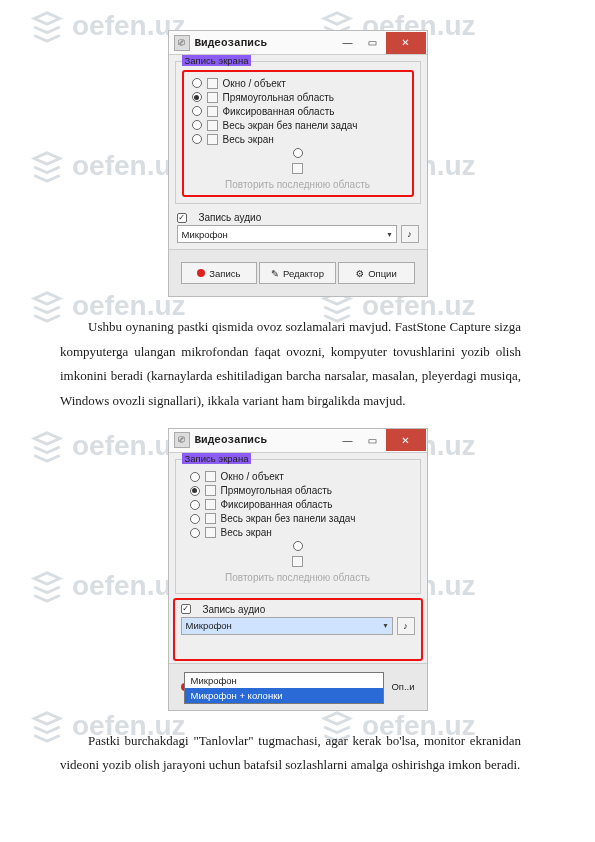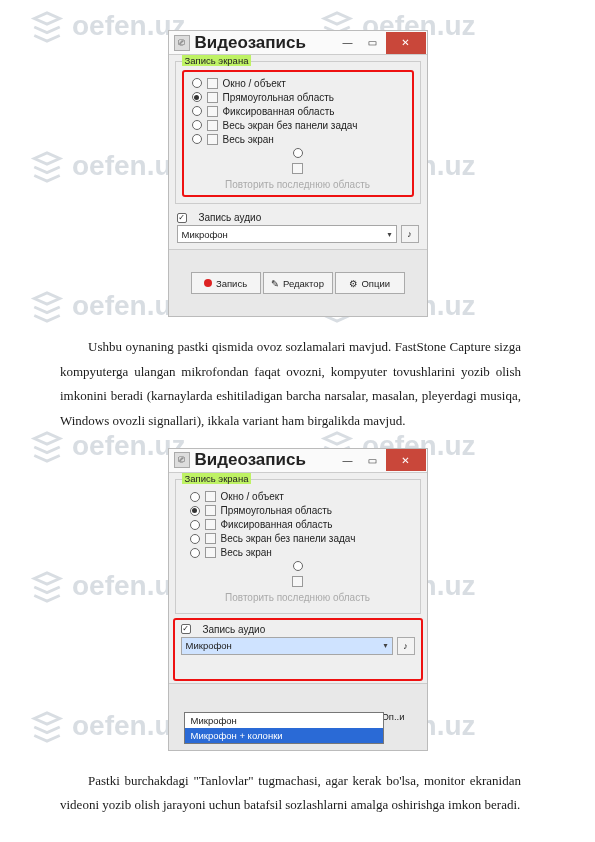--- a/index.html
+++ b/index.html
@@ -54,38 +54,38 @@
     border-bottom: 1px solid #ccc;
     height: 24px;
   }
   .title-ico {
     width: 16px; height: 16px; margin: 0 5px;
     background: #ddd;
     border: 1px solid #aaa;
     display: flex; align-items: center; justify-content: center;
     font-size: 8px;
   }
-  .title-text { font-weight: bold; font-size: 17px; flex: 1; }
+  .title-text { font-weight: bold; font-size: 11px; flex: 1; font-family: Liberation Mono, monospace; }
   .wbtn {
     width: 24px; height: 18px;
     display: flex; align-items: center; justify-content: center;
     font-size: 10px; color: #333;
     margin-right: 1px;
   }
   .wbtn.close { background: #c9473a; color: #fff; width: 40px; height: 22px; }
   .group {
     margin: 6px 6px 4px 6px;
     border: 1px solid #ccc;
     padding: 8px 6px 6px 6px;
     position: relative;
   }
   .group-label {
     position: absolute;
     top: -7px; left: 6px;
-    background: #bef264;
+    background: #8b5cf6;
     padding: 0 3px;
     font-size: 9.5px;
   }
   .red-box {
     border: 2px solid #e11;
     border-radius: 3px;
     padding: 4px 8px;
   }
   .radio-row {
     display: flex; align-items: center; gap: 5px;
@@ -112,21 +112,21 @@
   .select {
     border: 1px solid #a6a6a6; background: #fff; height: 18px;
     display: flex; align-items: center; justify-content: space-between;
     padding: 0 4px; font-size: 9.5px;
   }
   .select.main { flex: 1; }
   .select .caret { font-size: 8px; color: #444; }
   .sqbtn { width: 18px; height: 18px; border: 1px solid #aaa; background: #f3f3f3;
     display: flex; align-items: center; justify-content: center; font-size: 9px; }
   .btnbar {
-    display: flex; gap: 2px; padding: 22px;
+    display: flex; gap: 2px; padding: 12px;
     background: #e8e8e8; border-top: 1px solid #ccc;
   }
   .btn {
     flex: 1; height: 22px; border: 1px solid #aaa; background: #f4f4f4;
     display: flex; align-items: center; justify-content: center; gap: 4px;
     font-size: 9.5px;
   }
   .dot { width: 8px; height: 8px; border-radius: 50%; }
   .dot.red { background: #d22; }
   .dropdown-open {

